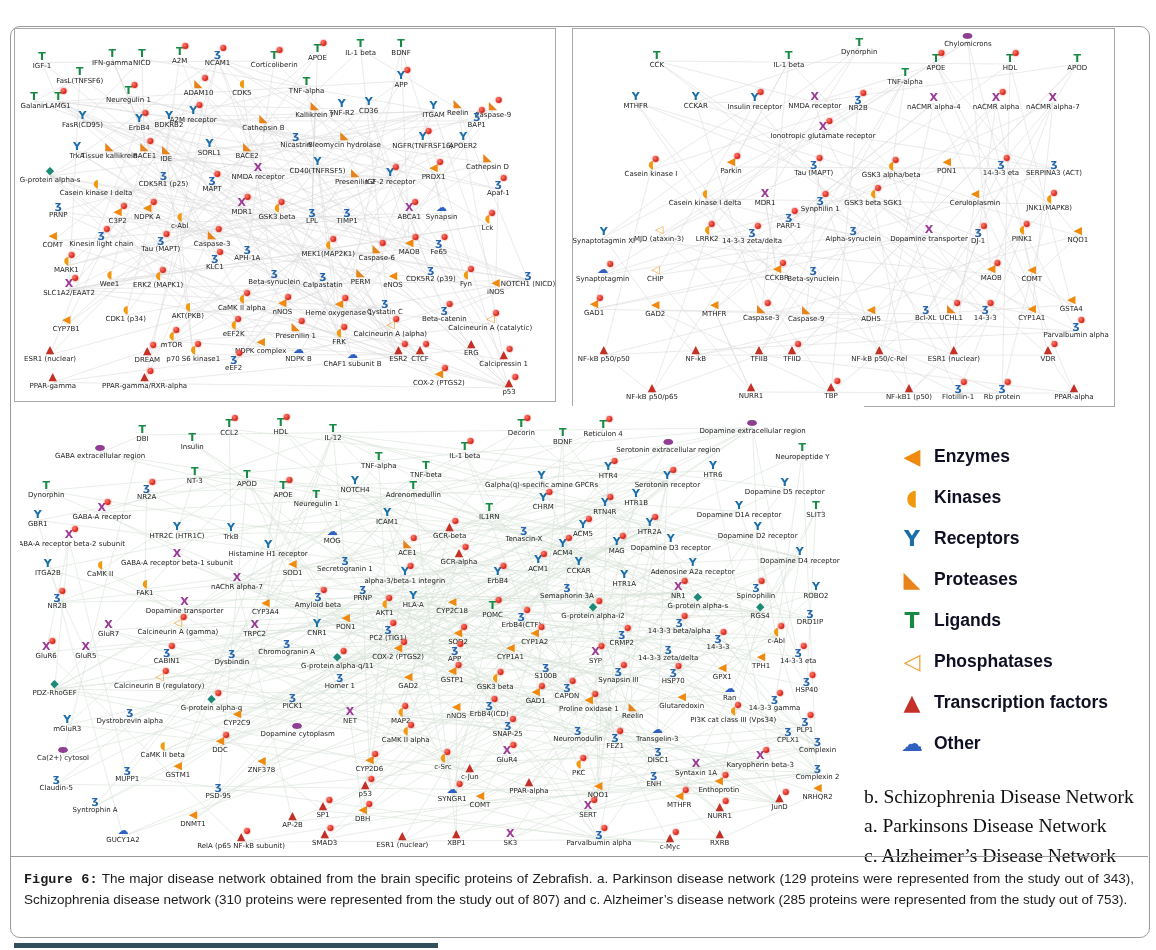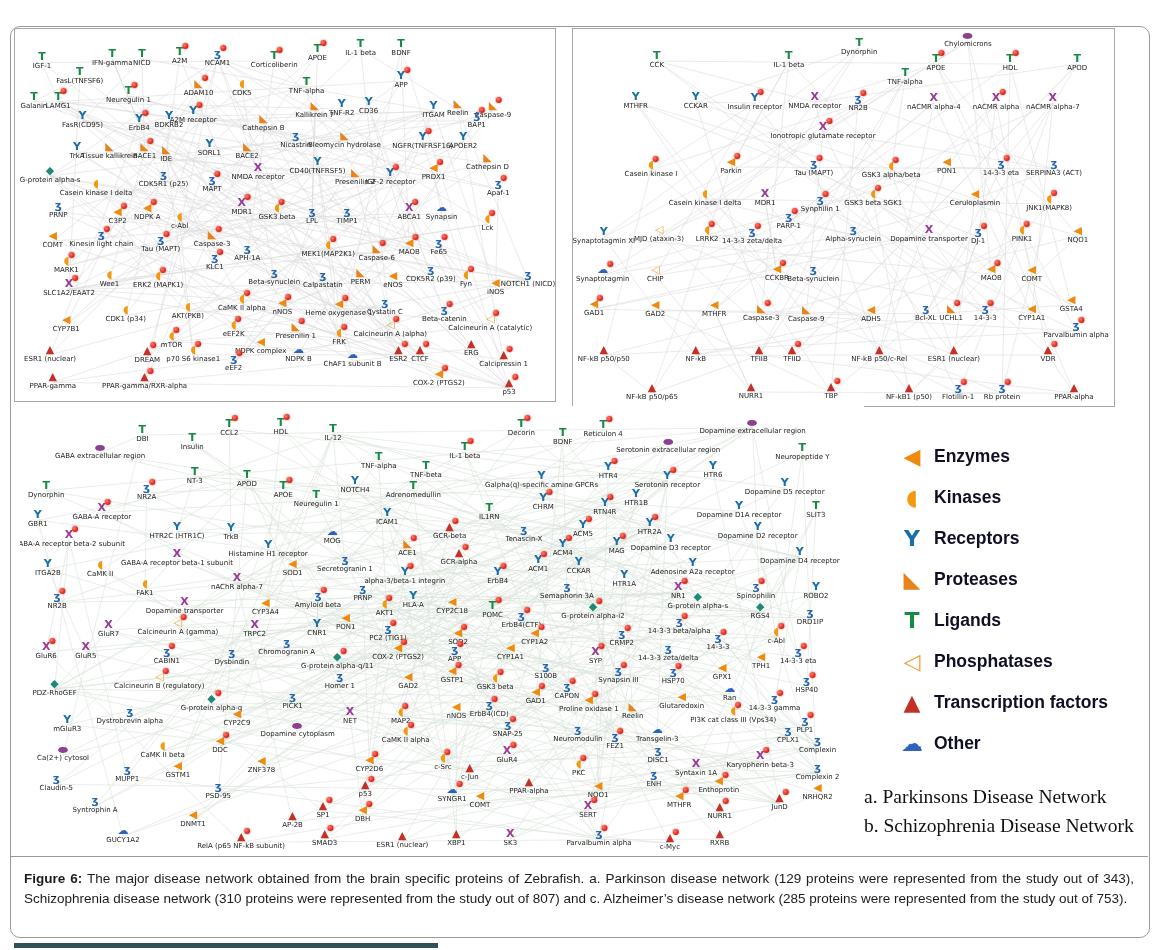--- a/index.html
+++ b/index.html
@@ -25,21 +25,21 @@
   #legend{position:absolute;left:890px;top:436px;width:258px;}
   .leg-item{display:flex;align-items:center;height:41px;}
   .leg-gl{width:44px;text-align:center;font-size:22px;font-weight:900;
           font-family:"DejaVu Sans",sans-serif;}
   .leg-lb{font-size:17.5px;font-weight:bold;color:#101024;}
   #abc-list{position:absolute;left:864px;top:782px;width:290px;
             font-family:"Liberation Serif",serif;font-size:19.5px;color:#111;line-height:1.5;}
   #caption{position:absolute;left:10px;top:856px;width:1110px;padding:12px 14px 0 14px;
            border-top:1px solid #9a9a9a;font-size:13.5px;color:#1c1c1c;line-height:1.5;
            text-align:justify;}
-  #caption b{font-weight:bold;}
+  #caption b{font-weight:bold;font-family:Liberation Mono, monospace;}
   #bottom-bar{position:absolute;left:14px;top:943px;width:424px;height:5px;background:#31505a;}
 </style>
 </head>
 <body>
 
 <div id="page">
   <div id="outer-border"></div>
 
   <div id="panel-a" class="panel">
       <svg class="edges" viewBox="0 0 540 372">
@@ -2321,22 +2321,23 @@
       <span class="leg-gl" style="color: rgb(197, 48, 38);">▲</span>
       <span class="leg-lb">Transcription factors</span>
       </div>
     <div class="leg-item">
       <span class="leg-gl" style="color: rgb(48, 96, 192);">☁</span>
       <span class="leg-lb">Other</span>
       </div>
   </div>
 
   <div id="abc-list">
+    <div>b. Schizophrenia Disease Network</div>
     <div>a. Parkinsons Disease Network</div>
-    <div>b. Schizophrenia Disease Network</div>
+    <div>c. Alzheimer’s Disease Network</div>
   </div>
 
   <div id="caption">
     <b>Figure 6:</b>
     <span>The major disease network obtained from the brain specific proteins of Zebrafish. a. Parkinson disease network (129 proteins were represented from the study out of 343), Schizophrenia disease network (310 proteins were represented from the study out of 807) and c. Alzheimer’s disease network (285 proteins were represented from the study out of 753).</span>
   </div>
 
   <div id="bottom-bar"></div>
 </div>
 

